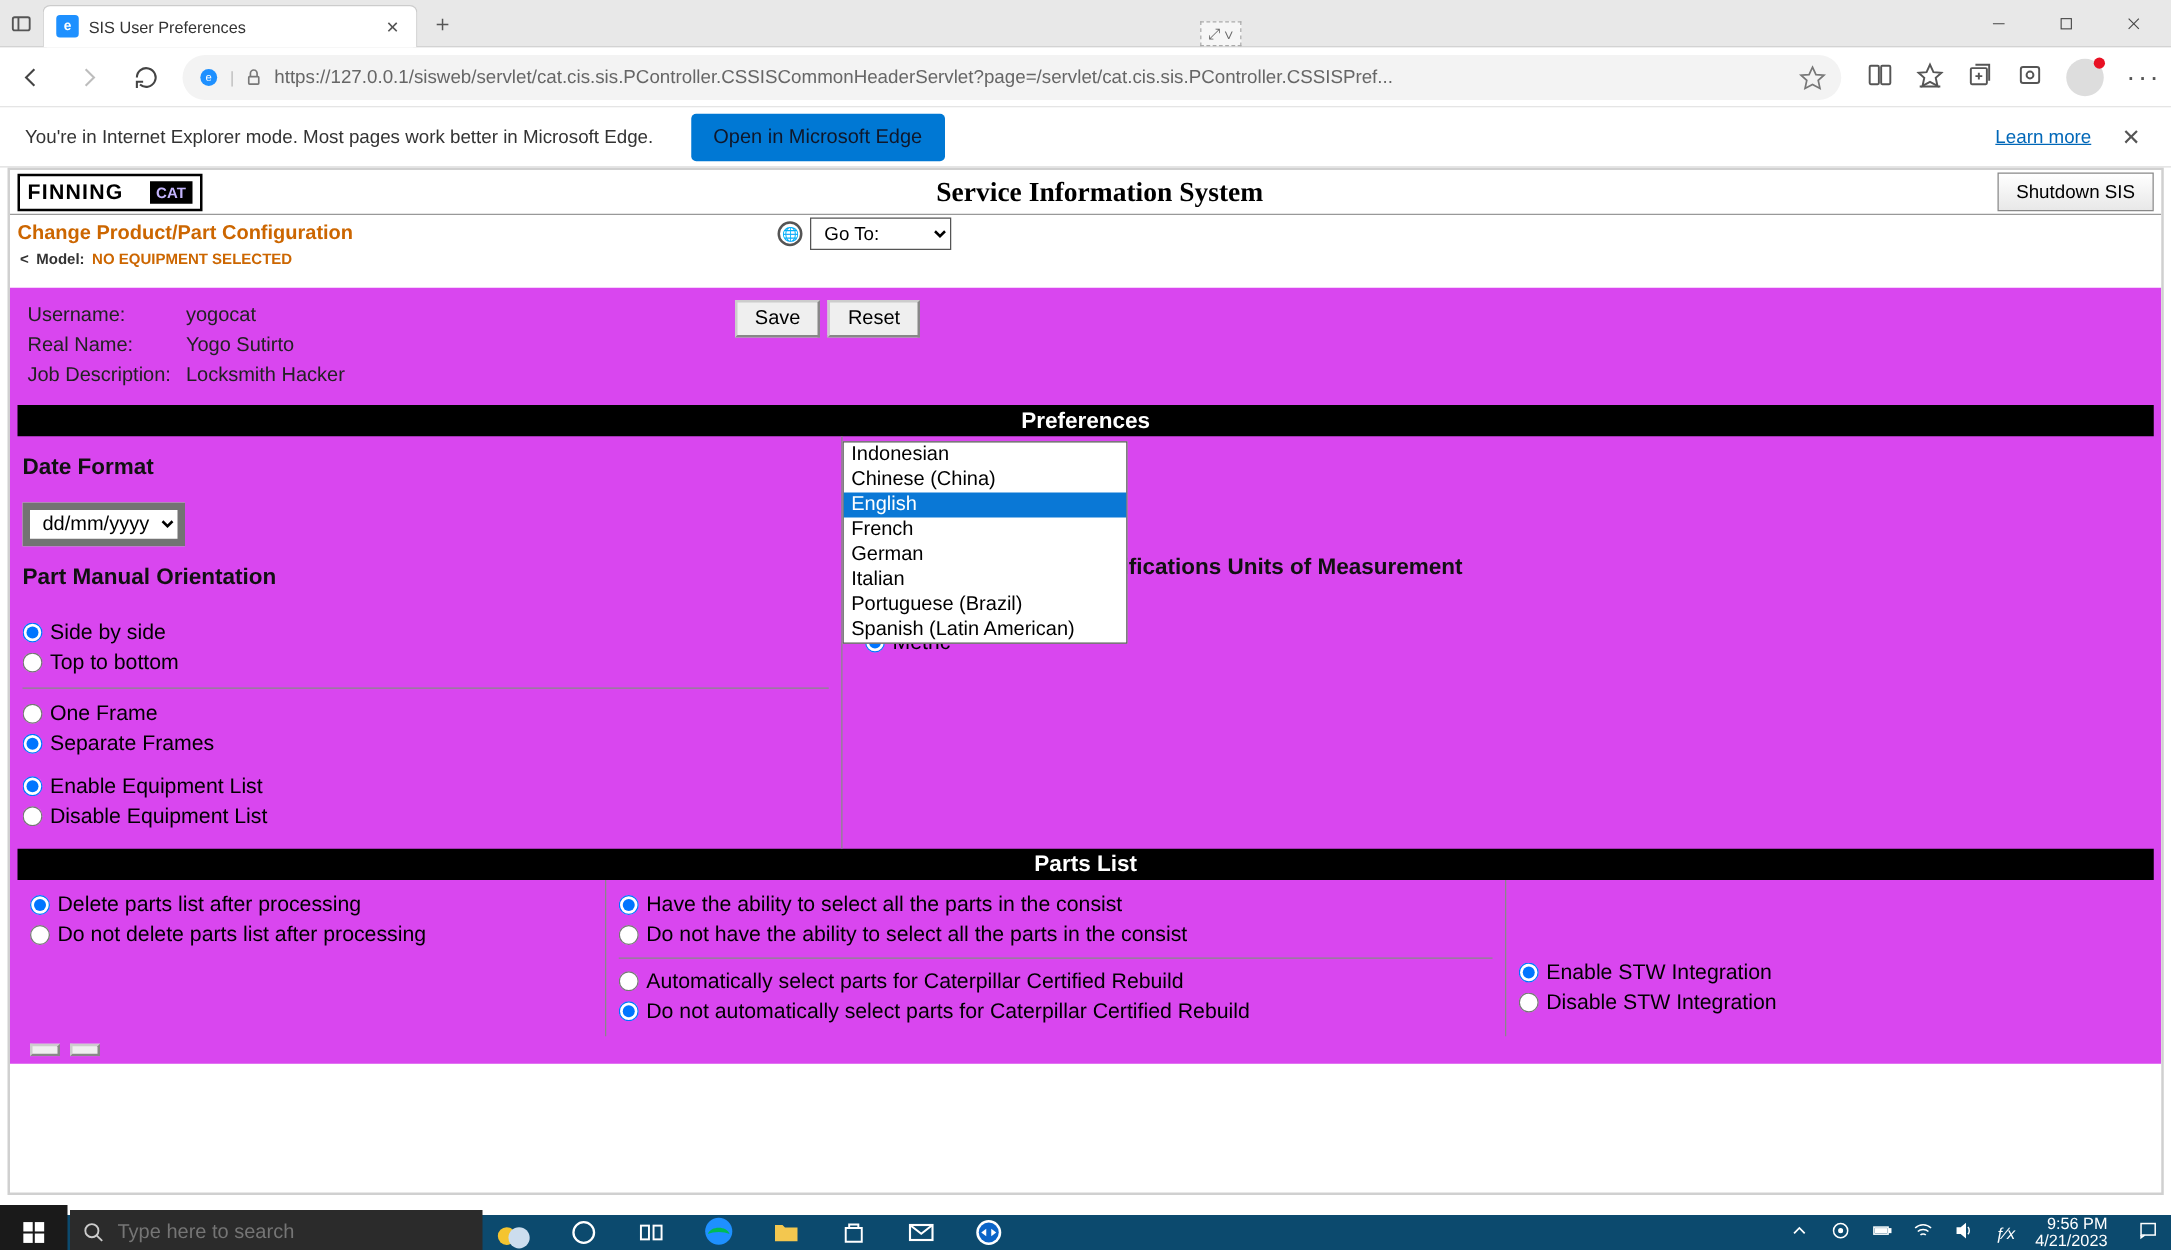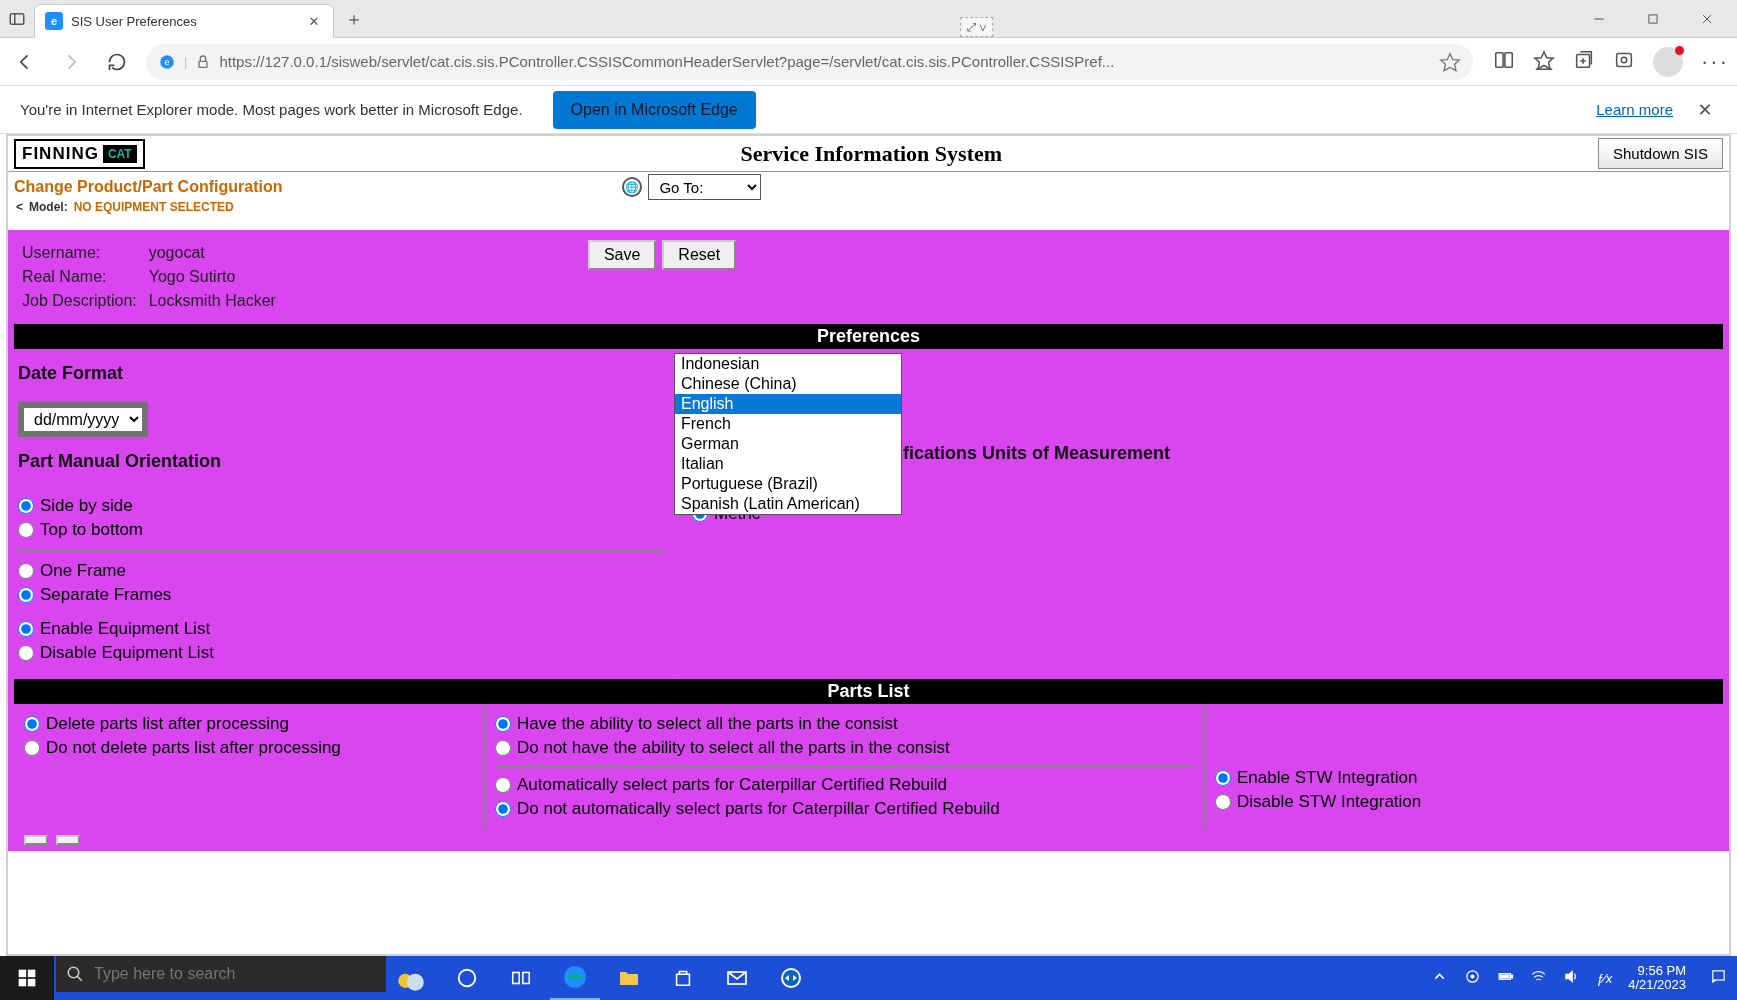--- a/index.html
+++ b/index.html
@@ -36,21 +36,21 @@
 .iebar-btn { margin-left: 30px; background: #0078d4; color: #0f172a; border: none; padding: 10px 18px; border-radius: 4px; font-size: 16px; cursor: pointer; }
 .iebar-spacer { flex: 1; }
 .iebar-link { color: #0067b8; text-decoration: underline; font-size: 15px; margin-right: 20px; }
 .iebar-close { width: 24px; height: 24px; display: flex; align-items: center; justify-content: center; color: #555; font-size: 18px; }
 
 
 .page-wrap { position: absolute; top: 134px; left: 6px; right: 6px; bottom: 44px; border: 2px solid #d0d0d0; background: #fff; overflow: hidden; }
 .page-hdr { display: flex; align-items: center; height: 36px; border-bottom: 1px solid #999; padding: 2px 6px; }
 .logo { border: 2px solid #000; height: 30px; display: flex; align-items: center; padding: 0 6px; background: #fff; }
 .logo-text { font-family: Arial, sans-serif; font-weight: 900; font-size: 17px; letter-spacing: 1px; color: #000; }
-.logo-cat { background: #000; color: #14b8a6; padding: 2px 5px; margin-left: 4px; font-size: 12px; font-weight: bold; }
+.logo-cat { background: #000; color: #c4b5fd; padding: 2px 5px; margin-left: 21px; font-size: 12px; font-weight: bold; }
 .sis-title { flex: 1; text-align: center; font-family: Georgia, "Times New Roman", serif; font-weight: 900; font-size: 22px; color: #000; }
 .shutdown-btn { border: 1px solid #888; background: linear-gradient(#fff,#e8e8e8); padding: 6px 14px; font-size: 15px; cursor: pointer; }
 
 .subhdr { display: flex; align-items: center; padding: 2px 6px 0 6px; min-height: 26px; }
 .cppc { color: #cc6600; font-family: Verdana, sans-serif; font-weight: 700; font-size: 16px; }
 .goto-wrap { margin-left: 340px; display: flex; align-items: center; gap: 6px; }
 .goto-icon { width: 20px; height: 20px; border: 2px solid #555; border-radius: 50%; display: flex; align-items: center; justify-content: center; font-size: 11px; background: #fff; }
 .goto-sel { border: 1px solid #555; background: #fff; font-size: 15px; padding: 2px 40px 2px 6px; height: 26px; }
 .model-line { padding: 0 8px 6px 8px; font-size: 12px; color: #333; display: flex; align-items: center; gap: 6px; }
 .model-line .lbl { font-weight: 700; }
@@ -92,21 +92,21 @@
 
 .cutoff-btns { padding: 6px 10px 0 10px; display: flex; gap: 8px; height: 16px; overflow: hidden; }
 
 
 .content-scroll::-webkit-scrollbar { width: 20px; }
 .content-scroll::-webkit-scrollbar-track { background: #f0f0f0; }
 .content-scroll::-webkit-scrollbar-thumb { background: #c8c8c8; border: 1px solid #aaa; }
 .content-scroll::-webkit-scrollbar-button { background: #e8e8e8; height: 20px; border: 1px solid #aaa; }
 
 
-.taskbar { position: absolute; bottom: 0; left: 0; right: 0; height: 44px; background: #1d4ed8; display: flex; color: #fff; }
+.taskbar { position: absolute; bottom: 0; left: 0; right: 0; height: 28px; background: #0c4a6e; display: flex; align-items: center; color: #fff; }
 .start { width: 54px; height: 44px; display: flex; align-items: center; justify-content: center; background: #1a1a1a; }
 .start svg { width: 20px; height: 20px; }
 .search-box { height: 36px; width: 330px; background: #2b2b2b; display: flex; align-items: center; padding: 0 10px; gap: 10px; margin-left: 2px; }
 .search-box input { background: transparent; border: none; color: #ccc; font-size: 16px; flex: 1; outline: none; }
 .tb-apps { display: flex; gap: 4px; margin-left: 6px; }
 .tb-app { width: 50px; height: 44px; display: flex; align-items: center; justify-content: center; }
 .tb-spacer { flex: 1; }
 .tray { display: flex; align-items: center; gap: 16px; margin-right: 10px; }
 .clock { text-align: right; font-size: 13px; line-height: 1.1; margin-right: 8px; }
 .tray svg, .tray .ticon { width: 17px; height: 17px; }

